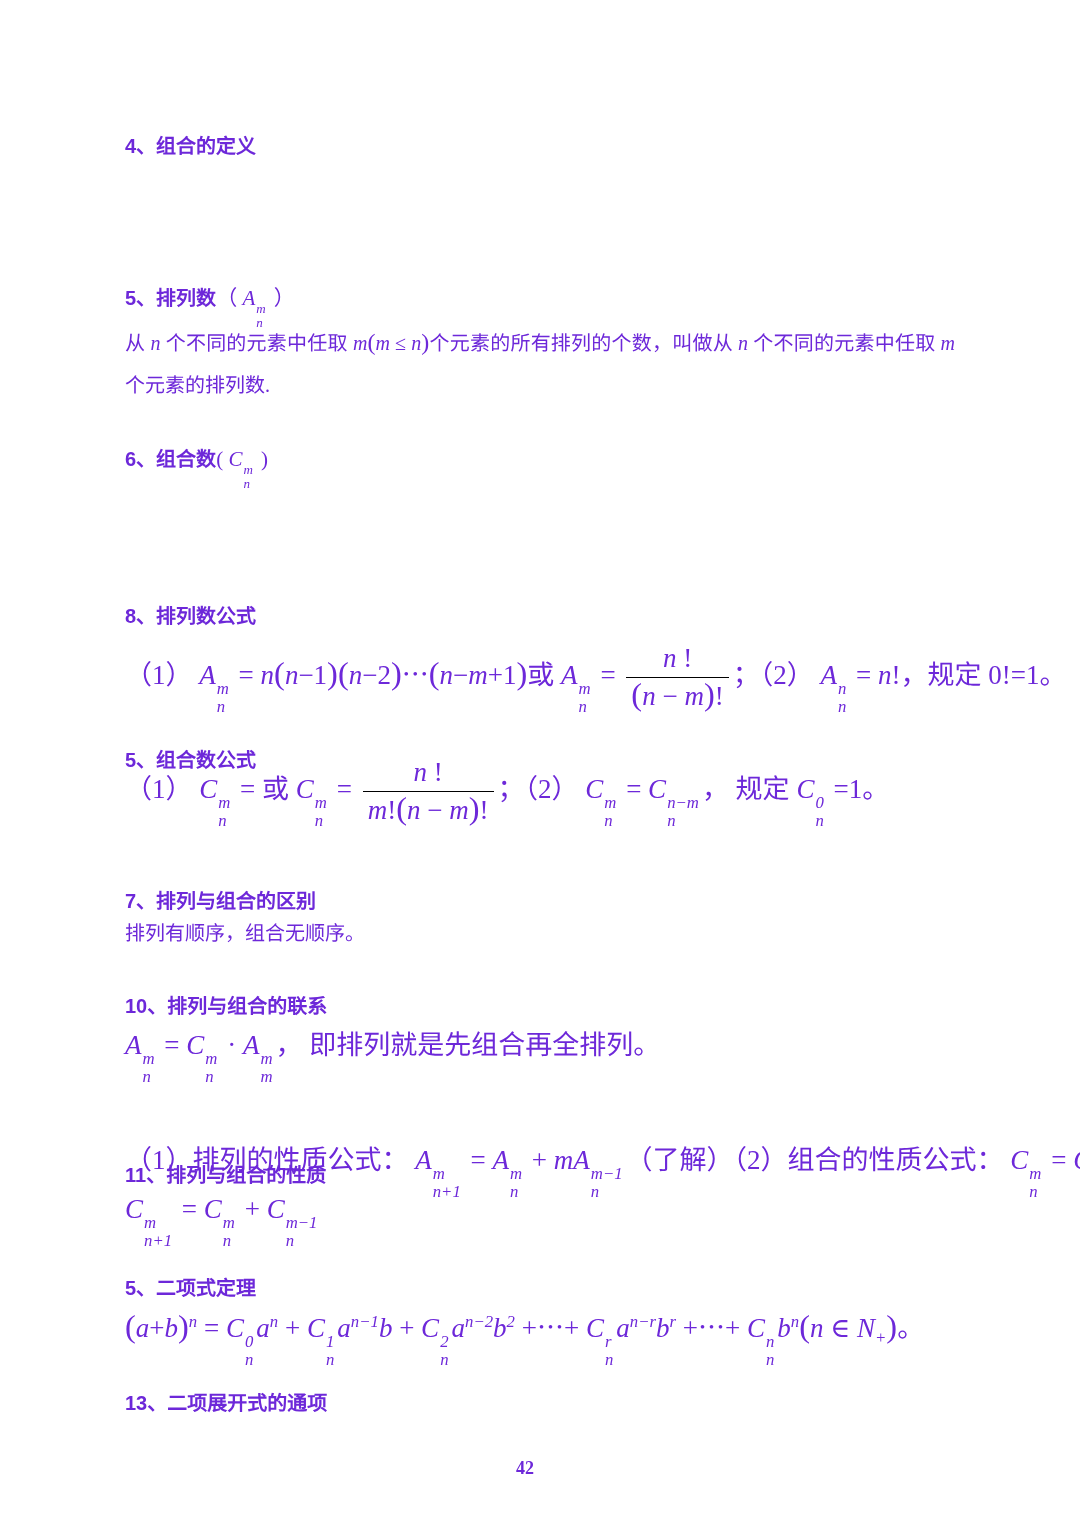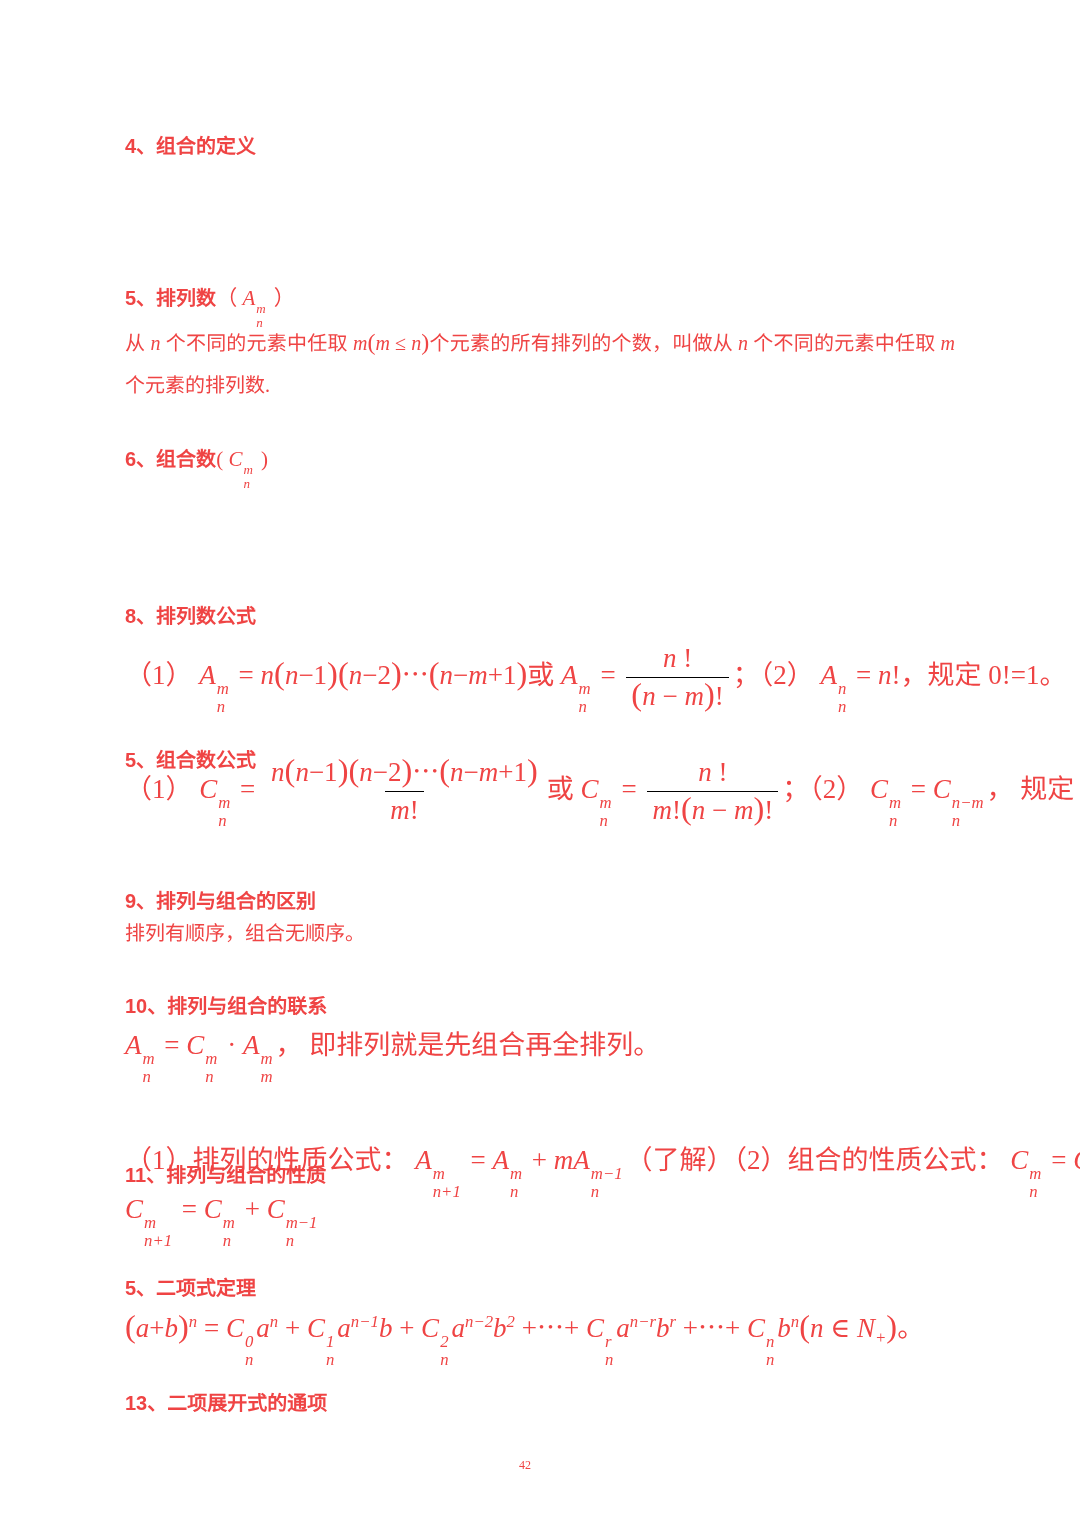--- a/index.html
+++ b/index.html
@@ -1,21 +1,21 @@
 <!DOCTYPE html>
 <html lang="zh-CN"><head>
 <meta charset="utf-8">
 <style>
   * { margin:0; padding:0; box-sizing:border-box; }
   html,body { background:#ffffff; }
   .page {
     position:relative;
     width:1080px; height:1527px;
     background:#fff;
-    color:#ef4444;
+    color:#6d28d9;
     font-family:"Liberation Serif","DejaVu Serif",serif;
     overflow:hidden;
   }
   .sec-h {
     position:absolute; left:125px;
     font-family:"Liberation Sans","DejaVu Sans",sans-serif;
     font-weight:700; font-size:20px; line-height:28px;
     white-space:nowrap;
   }
   .sec-h .mt {
@@ -45,21 +45,21 @@
     display:inline-flex; flex-direction:column; align-items:center;
     vertical-align:middle; line-height:1.3; margin:0 4px; text-align:center;
   }
   .fr > span { padding:1px 5px; white-space:nowrap; }
   .fr > span:last-child { border-top:1.5px solid #000; }
   
   .bp { font-size:120%; line-height:0; }
   sup, sub { font-size:62%; font-style:italic; }
   .page-num {
     position:absolute; left:0; top:1458px; width:1050px;
-    text-align:center; font-weight:400; font-size:12px;
+    text-align:center; font-weight:700; font-size:18px;
   }
 </style>
 </head>
 <body>
 
 <div class="page">
 
   <h2 class="sec-h" style="top:132px">4、组合的定义</h2>
 
   <h2 class="sec-h" style="top:284px">5、排列数<span class="mt">（ <i>A</i><span class="st">
@@ -85,41 +85,38 @@
         <span><span class="bp">(</span><i>n</i> − <i>m</i><span class="bp">)</span>!</span>
       </span>；（2） <i>A</i><span class="st">
         <span>n</span>
         <span>n</span>
       </span> = <i>n</i>!，规定 0!=1。</div>
 
   <h2 class="sec-h" style="top:746px">5、组合数公式</h2>
   <div class="fm" style="top:754px">（1） <i>C</i><span class="st">
         <span>m</span>
         <span>n</span>
-      </span> = <span class="fr">
-        <span><i>n</i><span class="bp">(</span><i>n</i>−1<span class="bp">)(</span><i>n</i>−2<span class="bp">)</span>⋯<span class="bp">(</span><i>n</i>−<i>m</i>+1<span class="bp">)</span></span>
-        <span><i>m</i>!</span>
-      </span>或 <i>C</i><span class="st">
+      </span> = 或 <i>C</i><span class="st">
         <span>m</span>
         <span>n</span>
       </span> = <span class="fr">
         <span><i>n</i> !</span>
         <span><i>m</i>!<span class="bp">(</span><i>n</i> − <i>m</i><span class="bp">)</span>!</span>
       </span>；（2） <i>C</i><span class="st">
         <span>m</span>
         <span>n</span>
       </span> = <i>C</i><span class="st">
         <span>n−m</span>
         <span>n</span>
       </span>， 规定 <i>C</i><span class="st">
         <span>0</span>
         <span>n</span>
       </span> =1。</div>
 
-  <h2 class="sec-h" style="top:887px">9、排列与组合的区别</h2>
+  <h2 class="sec-h" style="top:887px">7、排列与组合的区别</h2>
   <div class="body" style="top:912px">排列有顺序，组合无顺序。</div>
 
   <h2 class="sec-h" style="top:992px">10、排列与组合的联系</h2>
   <div class="fm" style="top:1028px"><i>A</i><span class="st">
         <span>m</span>
         <span>n</span>
       </span> = <i>C</i><span class="st">
         <span>m</span>
         <span>n</span>
       </span> · <i>A</i><span class="st">

